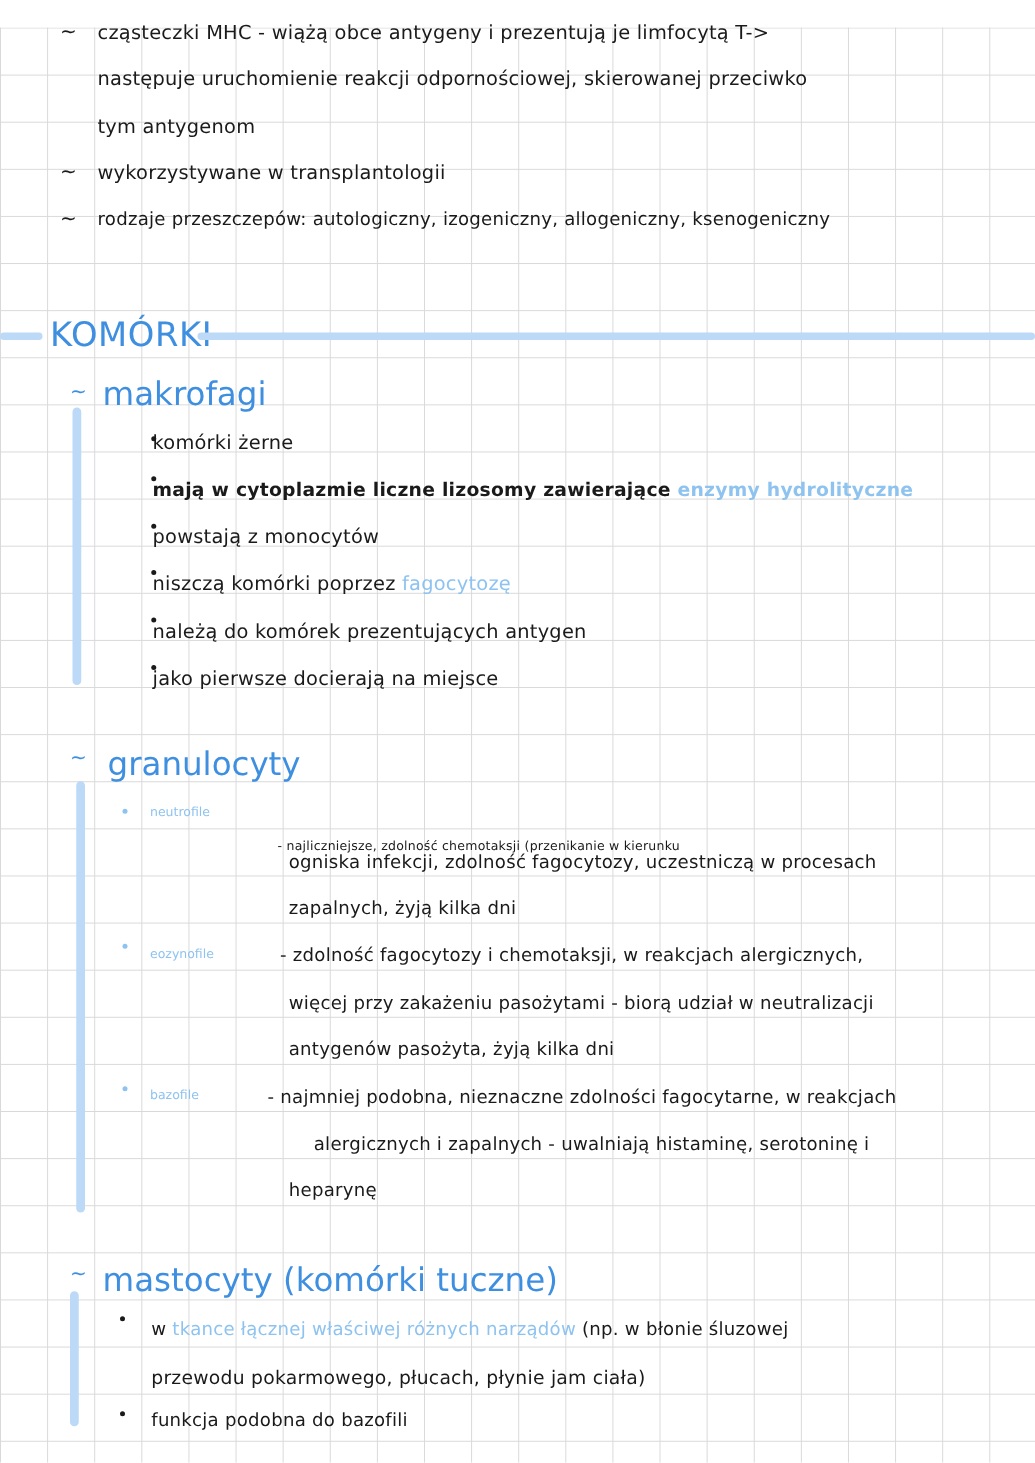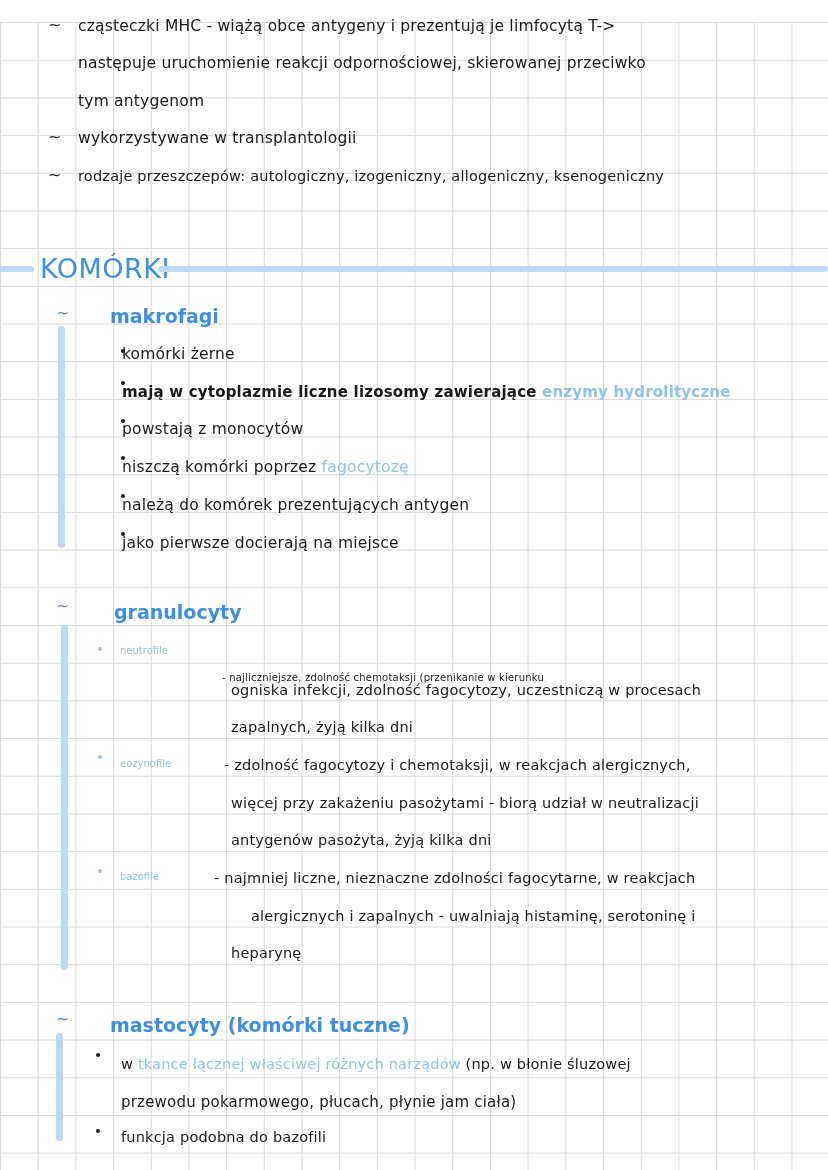--- a/index.html
+++ b/index.html
@@ -15,21 +15,21 @@
     color:#1a1a1a;
   }
   .topwhite { position:absolute; left:0; top:0; width:828px; height:22px; background:#fff; }
   .line { position:absolute; font-size:15.5px; line-height:20px; white-space:nowrap; letter-spacing:0.2px; }
   .tilde { position:absolute; font-size:16px; line-height:20px; }
   .bullet { position:absolute; width:4px; height:4px; border-radius:50%; background:#1a1a1a; }
   .bullet.blue { background:#8ec3f0; }
   .hl { color:#8ec3f0; }
   .blue { color:#3f8fe0; }
   .heading { position:absolute; font-size:27px; color:#3f8fe0; letter-spacing:0.5px; line-height:30px; }
-  .sub { position:absolute; font-size:19px; color:#3f8fe0; line-height:24px; font-weight:bold;margin-left:28px; }
+  .sub { position:absolute; font-size:26px; color:#3f8fe0; line-height:24px; font-weight:normal; }
   .hbar { position:absolute; height:6px; border-radius:3px; background:#bcd9f7; }
   .vbar { position:absolute; width:7px; border-radius:4px; background:#bcd9f7; }
   .term { position:absolute; font-size:10px; line-height:20px; color:#8ec3f0; white-space:nowrap; }
 </style>
 </head>
 <body>
 
 <div class="topwhite"></div>
 
 <div>
@@ -87,21 +87,21 @@
   <div class="line" style="left:231px;top:717px;font-size:14.5px;">zapalnych, żyją kilka dni</div>
 
   <span class="bullet blue" style="left:98px;top:755px;"></span>
   <div class="term" style="left:120px;top:754px;">eozynofile</div>
   <div class="line" style="left:224px;top:755px;font-size:14.5px;">- zdolność fagocytozy i chemotaksji, w reakcjach alergicznych,</div>
   <div class="line" style="left:231px;top:793px;font-size:14.5px;">więcej przy zakażeniu pasożytami - biorą udział w neutralizacji</div>
   <div class="line" style="left:231px;top:830px;font-size:14.5px;">antygenów pasożyta, żyją kilka dni</div>
 
   <span class="bullet blue" style="left:98px;top:869px;"></span>
   <div class="term" style="left:120px;top:867px;">bazofile</div>
-  <div class="line" style="left:214px;top:868px;font-size:14.5px;">- najmniej liczne, nieznaczne zdolności fagocytarne, w reakcjach</div>
+  <div class="line" style="left:214px;top:868px;font-size:14.5px;">- najmniej podobna, nieznaczne zdolności fagocytarne, w reakcjach</div>
   <div class="line" style="left:231px;top:906px;font-size:14.5px;margin-left:20px;">alergicznych i zapalnych - uwalniają histaminę, serotoninę i</div>
   <div class="line" style="left:231px;top:943px;font-size:14.5px;">heparynę</div>
 </div>
 
 <div>
   <span class="tilde blue" style="left:56px;top:1009px;">~</span>
   <div class="sub" style="left:82px;top:1013px;">mastocyty (komórki tuczne)</div>
   <div class="vbar" style="left:56px;top:1033px;height:108px;"></div>
 
   <span class="bullet" style="left:96px;top:1053px;"></span>

